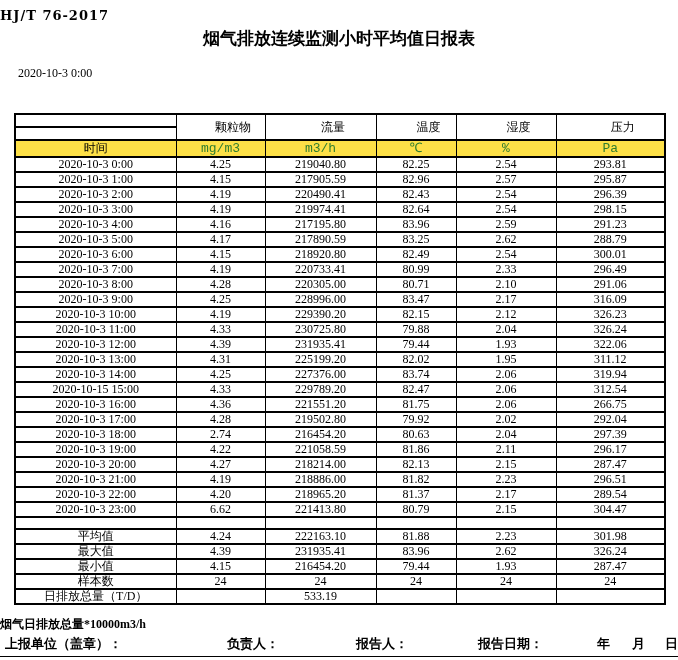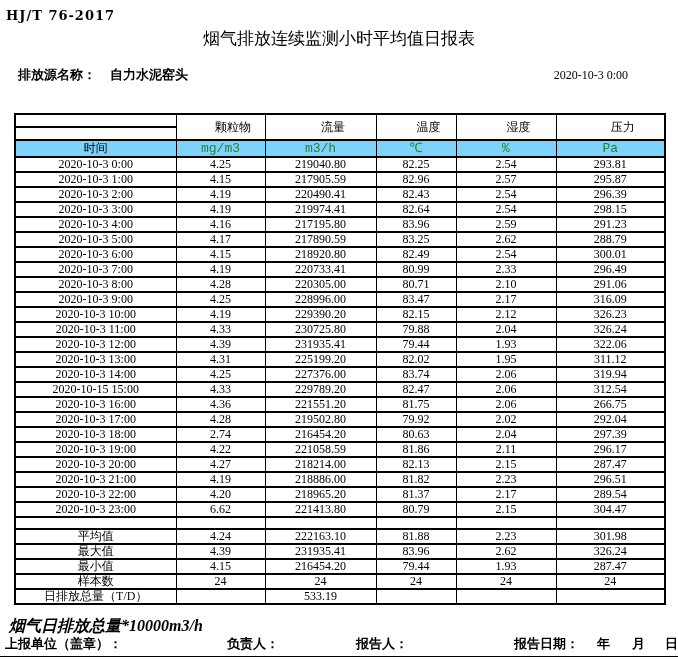--- a/index.html
+++ b/index.html
@@ -5,28 +5,28 @@
   * { box-sizing: border-box; margin: 0; padding: 0; }
   html, body { width: 678px; height: 660px; }
   body {
     position: relative;
     background: #ffffff;
     color: #000000;
     font-family: "Liberation Serif", "DejaVu Serif", serif;
     overflow: hidden;
   }
   .doc-code {
-    position: absolute; left: 6px; top: 8px;
+    position: absolute; left: 0; top: 8px;
     font-size: 13px; font-weight: bold;
     font-family: "DejaVu Serif", serif;
     letter-spacing: 1px;
   }
   .title {
     position: absolute; top: 27px; left: 0; width: 100%;
-    text-align: center; font-size: 17px; font-weight: normal;
+    text-align: center; font-size: 17px; font-weight: bold;
   }
   .meta-row {
     position: absolute; top: 66px; left: 18px; right: 50px;
     display: flex; justify-content: space-between; align-items: baseline;
     font-size: 13px;
   }
   .source { font-weight: bold; }
   .source .src-name { margin-left: 14px; }
   .report-time { font-weight: normal; font-size: 12px; }
 
@@ -47,63 +47,60 @@
     line-height: 13px;
     padding: 0;
     text-align: center;
     vertical-align: middle;
     white-space: nowrap;
     overflow: hidden;
   }
   tr.hdr-top td, tr.hdr-sub td { height: 13px; padding-left: 25px; }
   td.col-name { font-size: 12px; }
   tr.unit-row td {
-    background: #7dd3fc;
+    background: #fde047;
     height: 15px; line-height: 15px;
   }
   tr.unit-row td.unit {
     font-size: 13px;
     color: #2f7d2f;
     font-family: Liberation Mono, monospace;
   }
   tr.unit-row td.time-hdr { font-size: 12px; color: #000; }
   tr.sep-row td { height: 12px; }
 
   .footer-note {
-    position: absolute; left: 9px; top: 616px;
-    font-size: 16px; font-weight: bold; font-style: italic;
+    position: absolute; left: 0; top: 616px;
+    font-size: 12px; font-weight: bold;
   }
   .sign-row {
     position: absolute; left: 0; top: 635px; width: 678px; height: 16px;
     font-size: 13px; font-weight: bold;
   }
   .sign-row span { position: absolute; top: 0; white-space: nowrap; }
   .lbl-unit   { left: 5px; }
   .lbl-resp   { left: 227px; }
   .lbl-report { left: 356px; font-family: Liberation Mono, monospace; }
-  .lbl-date   { left: 478px; margin-left: 36px; }
+  .lbl-date   { left: 478px; }
   .lbl-year   { left: 597px; }
   .lbl-month  { left: 632px; }
   .lbl-day    { left: 665px; }
   .bottom-rule {
     position: absolute; left: 0; top: 656px; width: 678px;
     border-top: 1px solid #000;
   }
 </style>
 </head>
 <body>
 
 <div class="doc-code">HJ/T  76-2017</div>
 
 <h1 class="title">烟气排放连续监测小时平均值日报表</h1>
 
 <div class="meta-row">
-  <div class="source">
-    <span>排放源名称：</span><span class="src-name">自力水泥窑头</span>
-  </div>
   <div class="report-time">2020-10-3 0:00</div>
 </div>
 
 <table class="report">
   <colgroup>
     <col style="width:161px">
       <col style="width:89px">
       <col style="width:111px">
     <col style="width:80px">
       <col style="width:100px">

